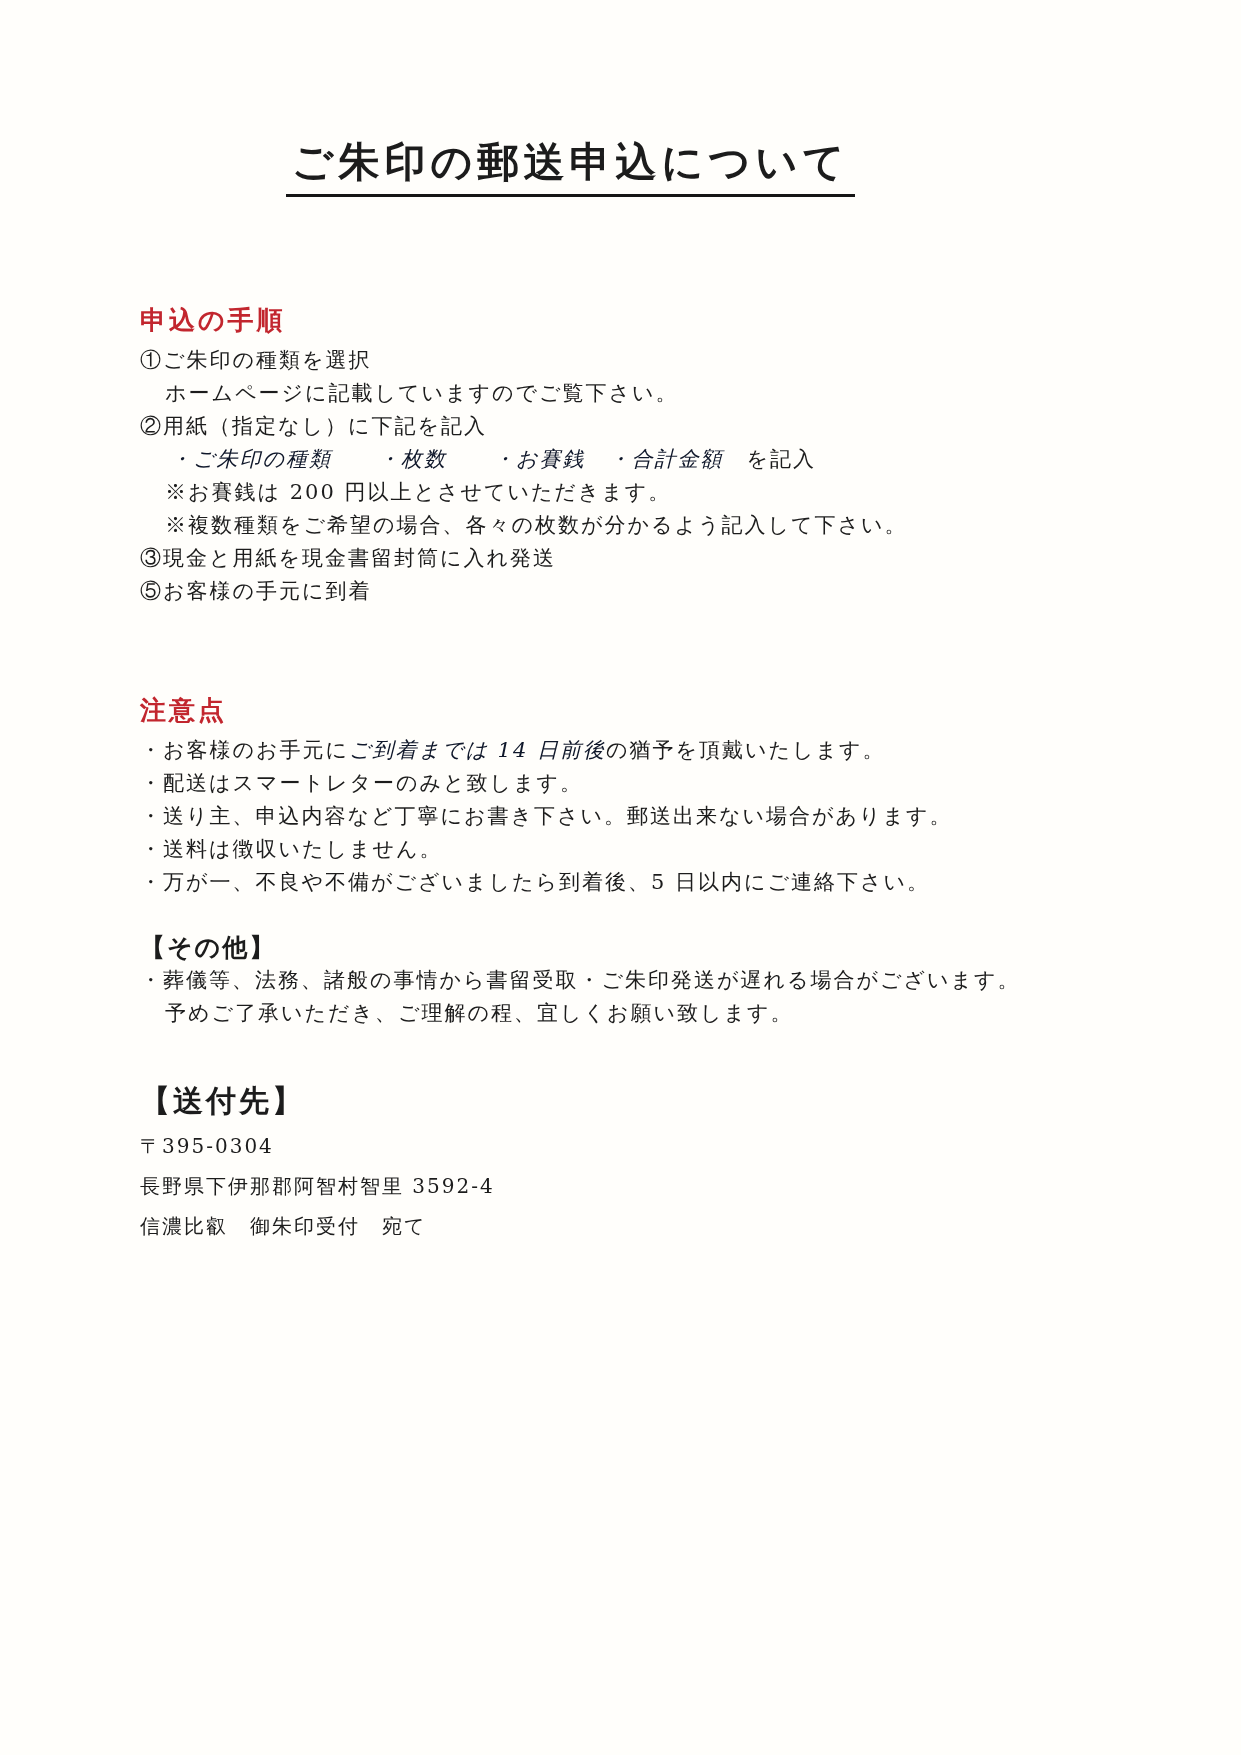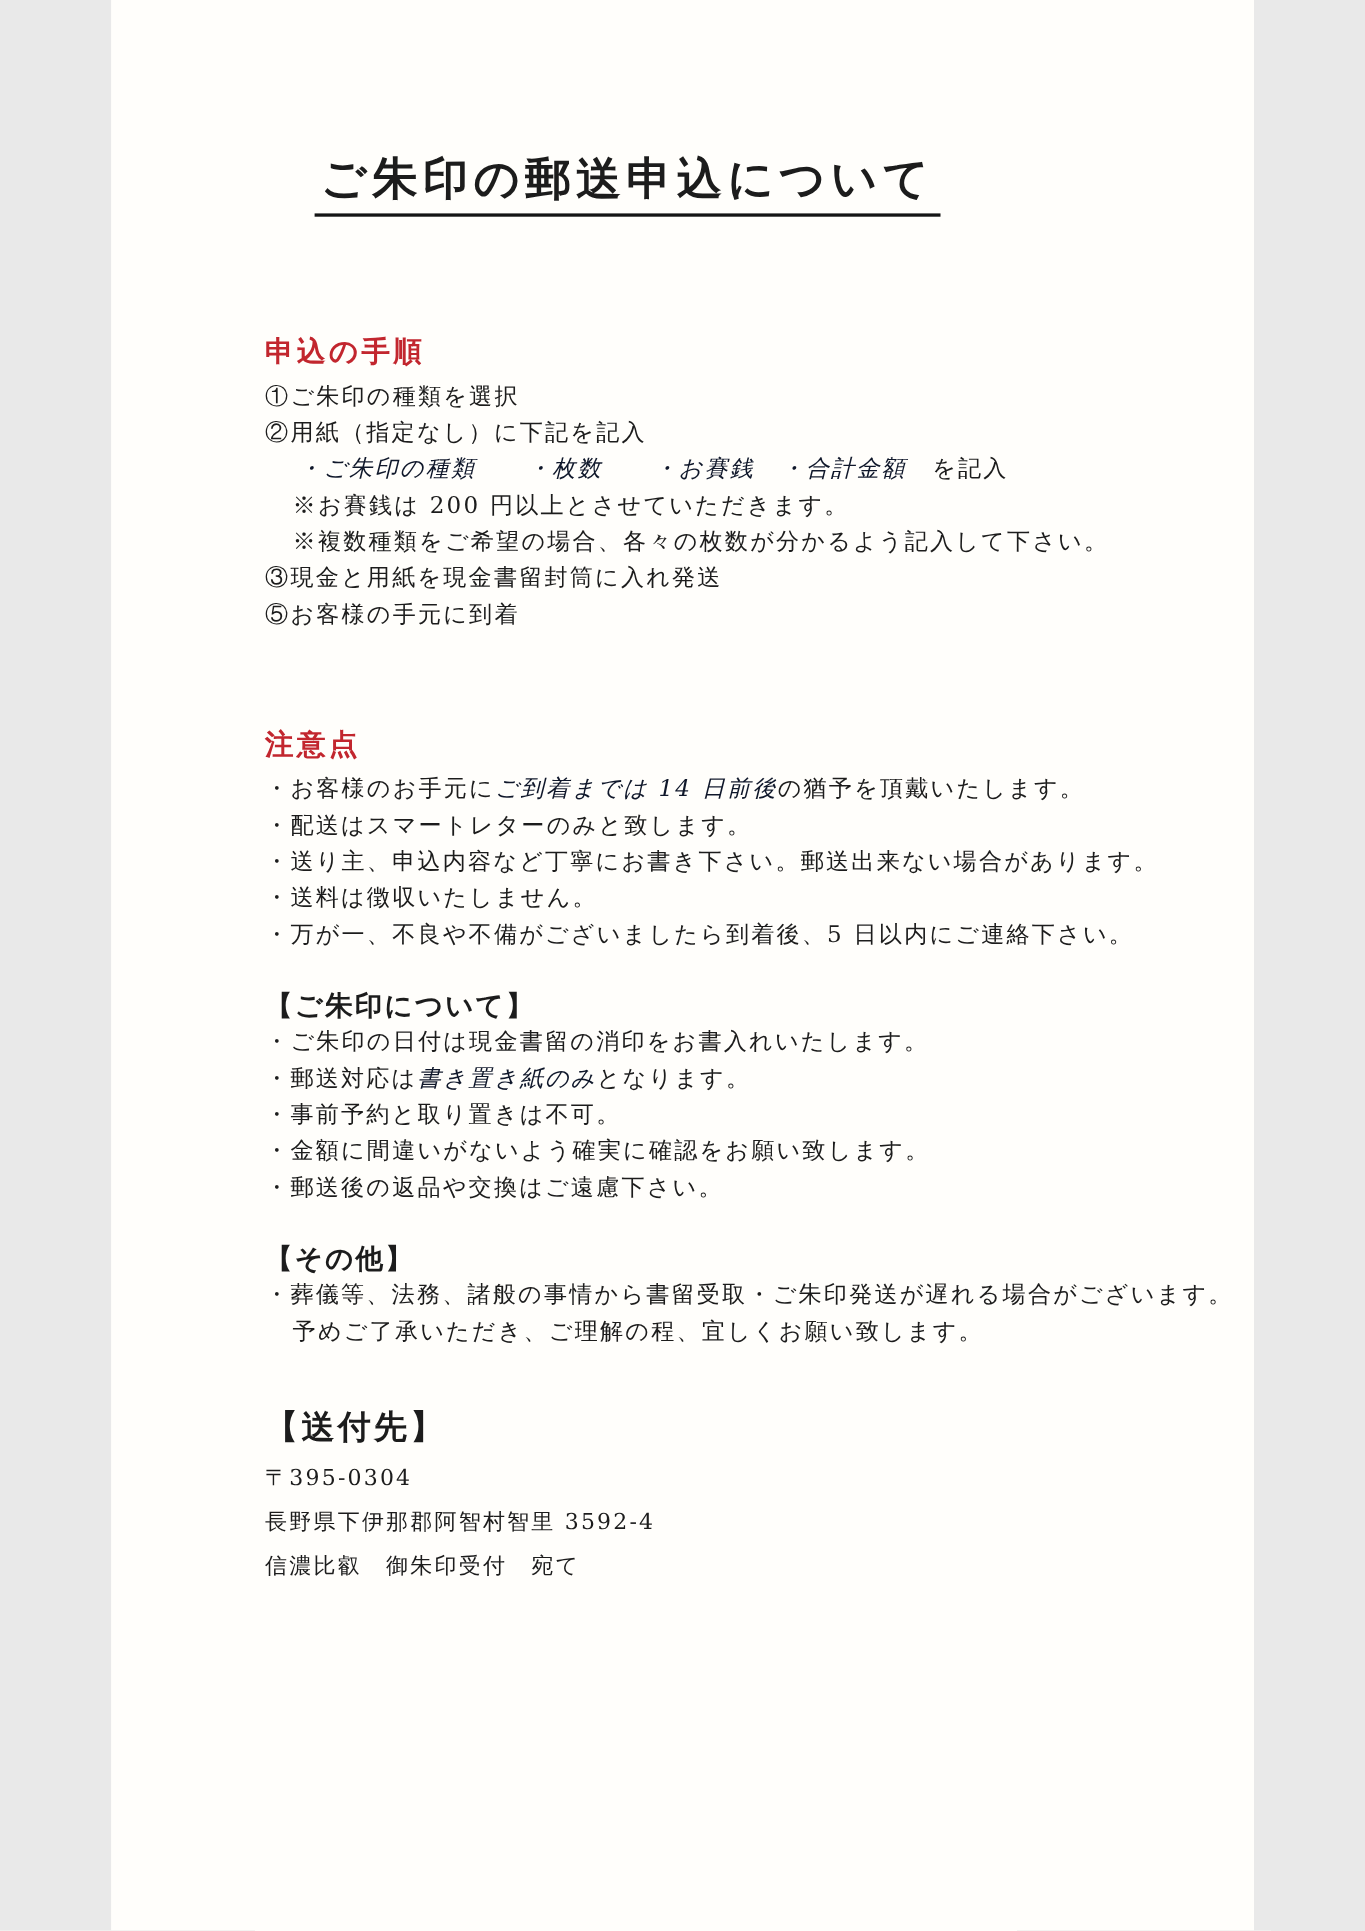--- a/index.html
+++ b/index.html
@@ -2,21 +2,21 @@
 <html lang="ja"><head>
 <meta charset="utf-8">
 <style>
   html, body {
     margin: 0;
     padding: 0;
     background: #e9e9e9;
   }
   .page {
     position: relative;
-    width: 1039px;
+    width: 1241px;
     height: 1755px;
     margin: 0 auto;
     background: #fffefb;
     color: #1c1c1c;
     font-family: "DejaVu Serif", "Liberation Serif", serif;
     overflow: hidden;
     box-sizing: border-box;
   }
   .title-wrap {
     margin: 135px 100px 0 0;
@@ -84,47 +84,40 @@
 
 <div class="page">
 
   <h1 class="title-wrap"><span class="title-text">ご朱印の郵送申込について</span></h1>
 
   <div class="content">
 
     <section class="procedure">
       <h2 class="red-heading">申込の手順</h2>
       <p class="line">①ご朱印の種類を選択</p>
+      <p class="line indent-1">ホームページに記載していますのでご覧下さい。</p>
       <p class="line">②用紙（指定なし）に下記を記入</p>
       <p class="line indent-2"><span class="red">・ご朱印の種類　　・枚数　　・お賽銭　・合計金額</span><span>　を記入</span></p>
       <p class="line indent-1">※お賽銭は 200 円以上とさせていただきます。</p>
       <p class="line indent-1">※複数種類をご希望の場合、各々の枚数が分かるよう記入して下さい。</p>
       <p class="line">③現金と用紙を現金書留封筒に入れ発送</p>
       <p class="line">⑤お客様の手元に到着</p>
     </section>
 
     <section class="notes">
       <h2 class="red-heading">注意点</h2>
 
       <div class="note-group">
         <p class="line"><span>・お客様のお手元に</span><span class="red">ご到着までは 14 日前後</span><span>の猶予を頂戴いたします。</span></p>
         <p class="line">・配送はスマートレターのみと致します。</p>
         <p class="line">・送り主、申込内容など丁寧にお書き下さい。郵送出来ない場合があります。</p>
         <p class="line">・送料は徴収いたしません。</p>
         <p class="line">・万が一、不良や不備がございましたら到着後、5 日以内にご連絡下さい。</p>
       </div>
 
-      <div class="note-group">
-        <h3 class="section-heading">【ご朱印について】</h3>
-        <p class="line">・ご朱印の日付は現金書留の消印をお書入れいたします。</p>
-        <p class="line"><span>・郵送対応は</span><span class="red">書き置き紙のみ</span><span>となります。</span></p>
-        <p class="line">・事前予約と取り置きは不可。</p>
-        <p class="line">・金額に間違いがないよう確実に確認をお願い致します。</p>
-        <p class="line">・郵送後の返品や交換はご遠慮下さい。</p>
-      </div>
 
       <div class="note-group">
         <h3 class="section-heading">【その他】</h3>
         <p class="line">・葬儀等、法務、諸般の事情から書留受取・ご朱印発送が遅れる場合がございます。</p>
         <p class="line indent-1">予めご了承いただき、ご理解の程、宜しくお願い致します。</p>
       </div>
     </section>
 
     <section class="address">
       <h2 class="address-heading">【送付先】</h2>

